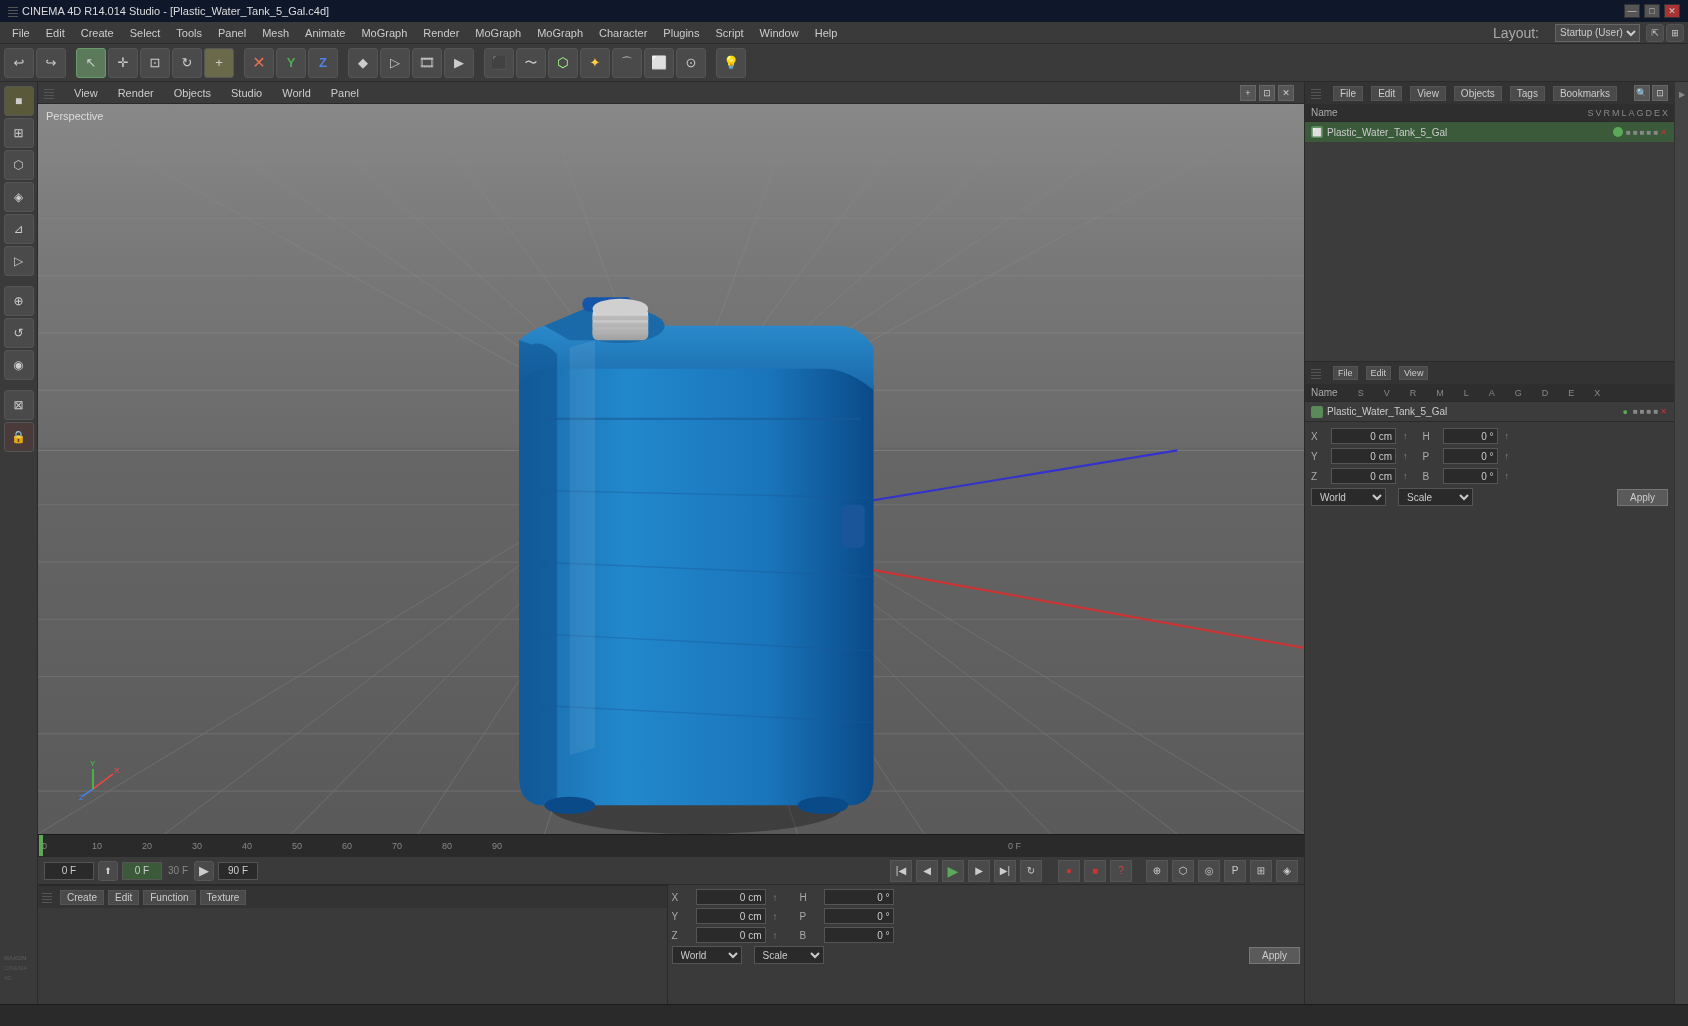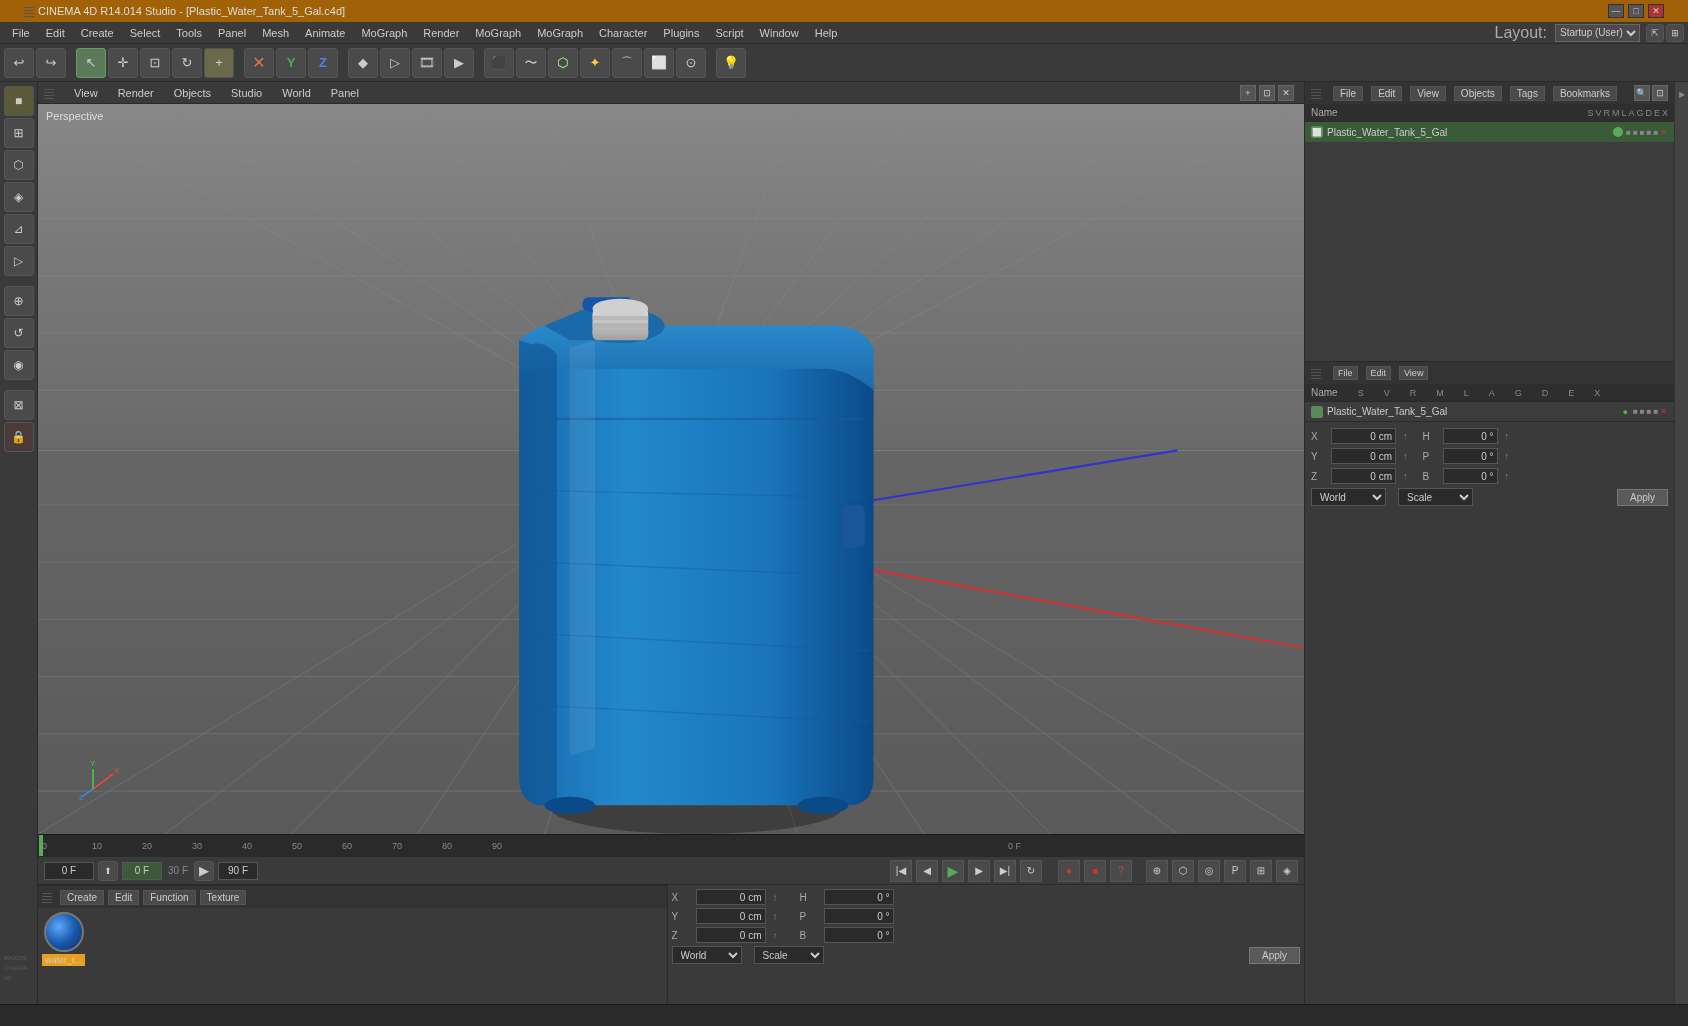--- a/index.html
+++ b/index.html
@@ -9,24 +9,24 @@
       background: #3c3c3c;
       font-family: Arial, sans-serif;
       font-size: 11px;
       color: #ccc;
       overflow: hidden;
     }
 
     
     #title-bar {
       height: 22px;
-      background: #a16207;
-      display: flex;
-      align-items: center;
-      padding: 0 24px;
+      background: #0f172a;
+      display: flex;
+      align-items: center;
+      padding: 0 8px;
       color: #ddd;
       font-size: 11px;
     }
     #title-bar .win-controls { display: flex; gap: 4px; }
     #title-bar .win-btn {
       width: 16px; height: 14px;
       background: #555;
       border: 1px solid #333;
       display: flex; align-items: center; justify-content: center;
       font-size: 9px; color: #ccc; cursor: pointer;
@@ -480,21 +480,21 @@
     <div class="menu-item">MoGraph</div>
     <div class="menu-item">Render</div>
     <div class="menu-item">MoGraph</div>
     <div class="menu-item">MoGraph</div>
     <div class="menu-item">Character</div>
     <div class="menu-item">Plugins</div>
     <div class="menu-item">Script</div>
     <div class="menu-item">Window</div>
     <div class="menu-item">Help</div>
     <span style="flex:1"></span>
-    <span style="font-size:16px; color:#aaa; margin-right:8px;">Layout:</span>
+    <span style="font-size:14px; color:#aaa; margin-right:16px;">Layout:</span>
     <select style="background:#4a4a4a; border:1px solid #666; color:#ccc; font-size:10px; height:18px;">
       <option>Startup (User)</option>
     </select>
     <div style="display:flex; gap:2px; margin-left:6px;">
       <div class="toolbar-btn" style="width:18px;height:18px;font-size:9px;">⇱</div>
       <div class="toolbar-btn" style="width:18px;height:18px;font-size:9px;">⊞</div>
     </div>
   </div>
 
   <div id="main-toolbar">
@@ -742,26 +742,20 @@
       <div id="bottom-panels">
 
         <div id="material-area" style="flex:1; height:120px; display:flex; flex-direction:column;">
           <div id="material-toolbar">
             <span class="panel-drag-handle"></span>
             <div class="mat-toolbar-btn">Create</div>
             <div class="mat-toolbar-btn">Edit</div>
             <div class="mat-toolbar-btn">Function</div>
             <div class="mat-toolbar-btn">Texture</div>
           </div>
-          <div id="material-list">
-            <div class="material-item">
-              <div class="material-sphere"></div>
-              <div class="material-name">water_t...</div>
-            </div>
-          </div>
 
           <div style="position:absolute; bottom:24px; left:2px; width:36px;">
             <svg width="36" height="60" viewBox="0 0 36 60">
               <text x="2" y="20" fill="#555" font-size="6" font-weight="bold">MAXON</text>
               <text x="2" y="30" fill="#555" font-size="6">CINEMA</text>
               <text x="2" y="40" fill="#555" font-size="6">4D</text>
             </svg>
           </div>
         </div>
 

